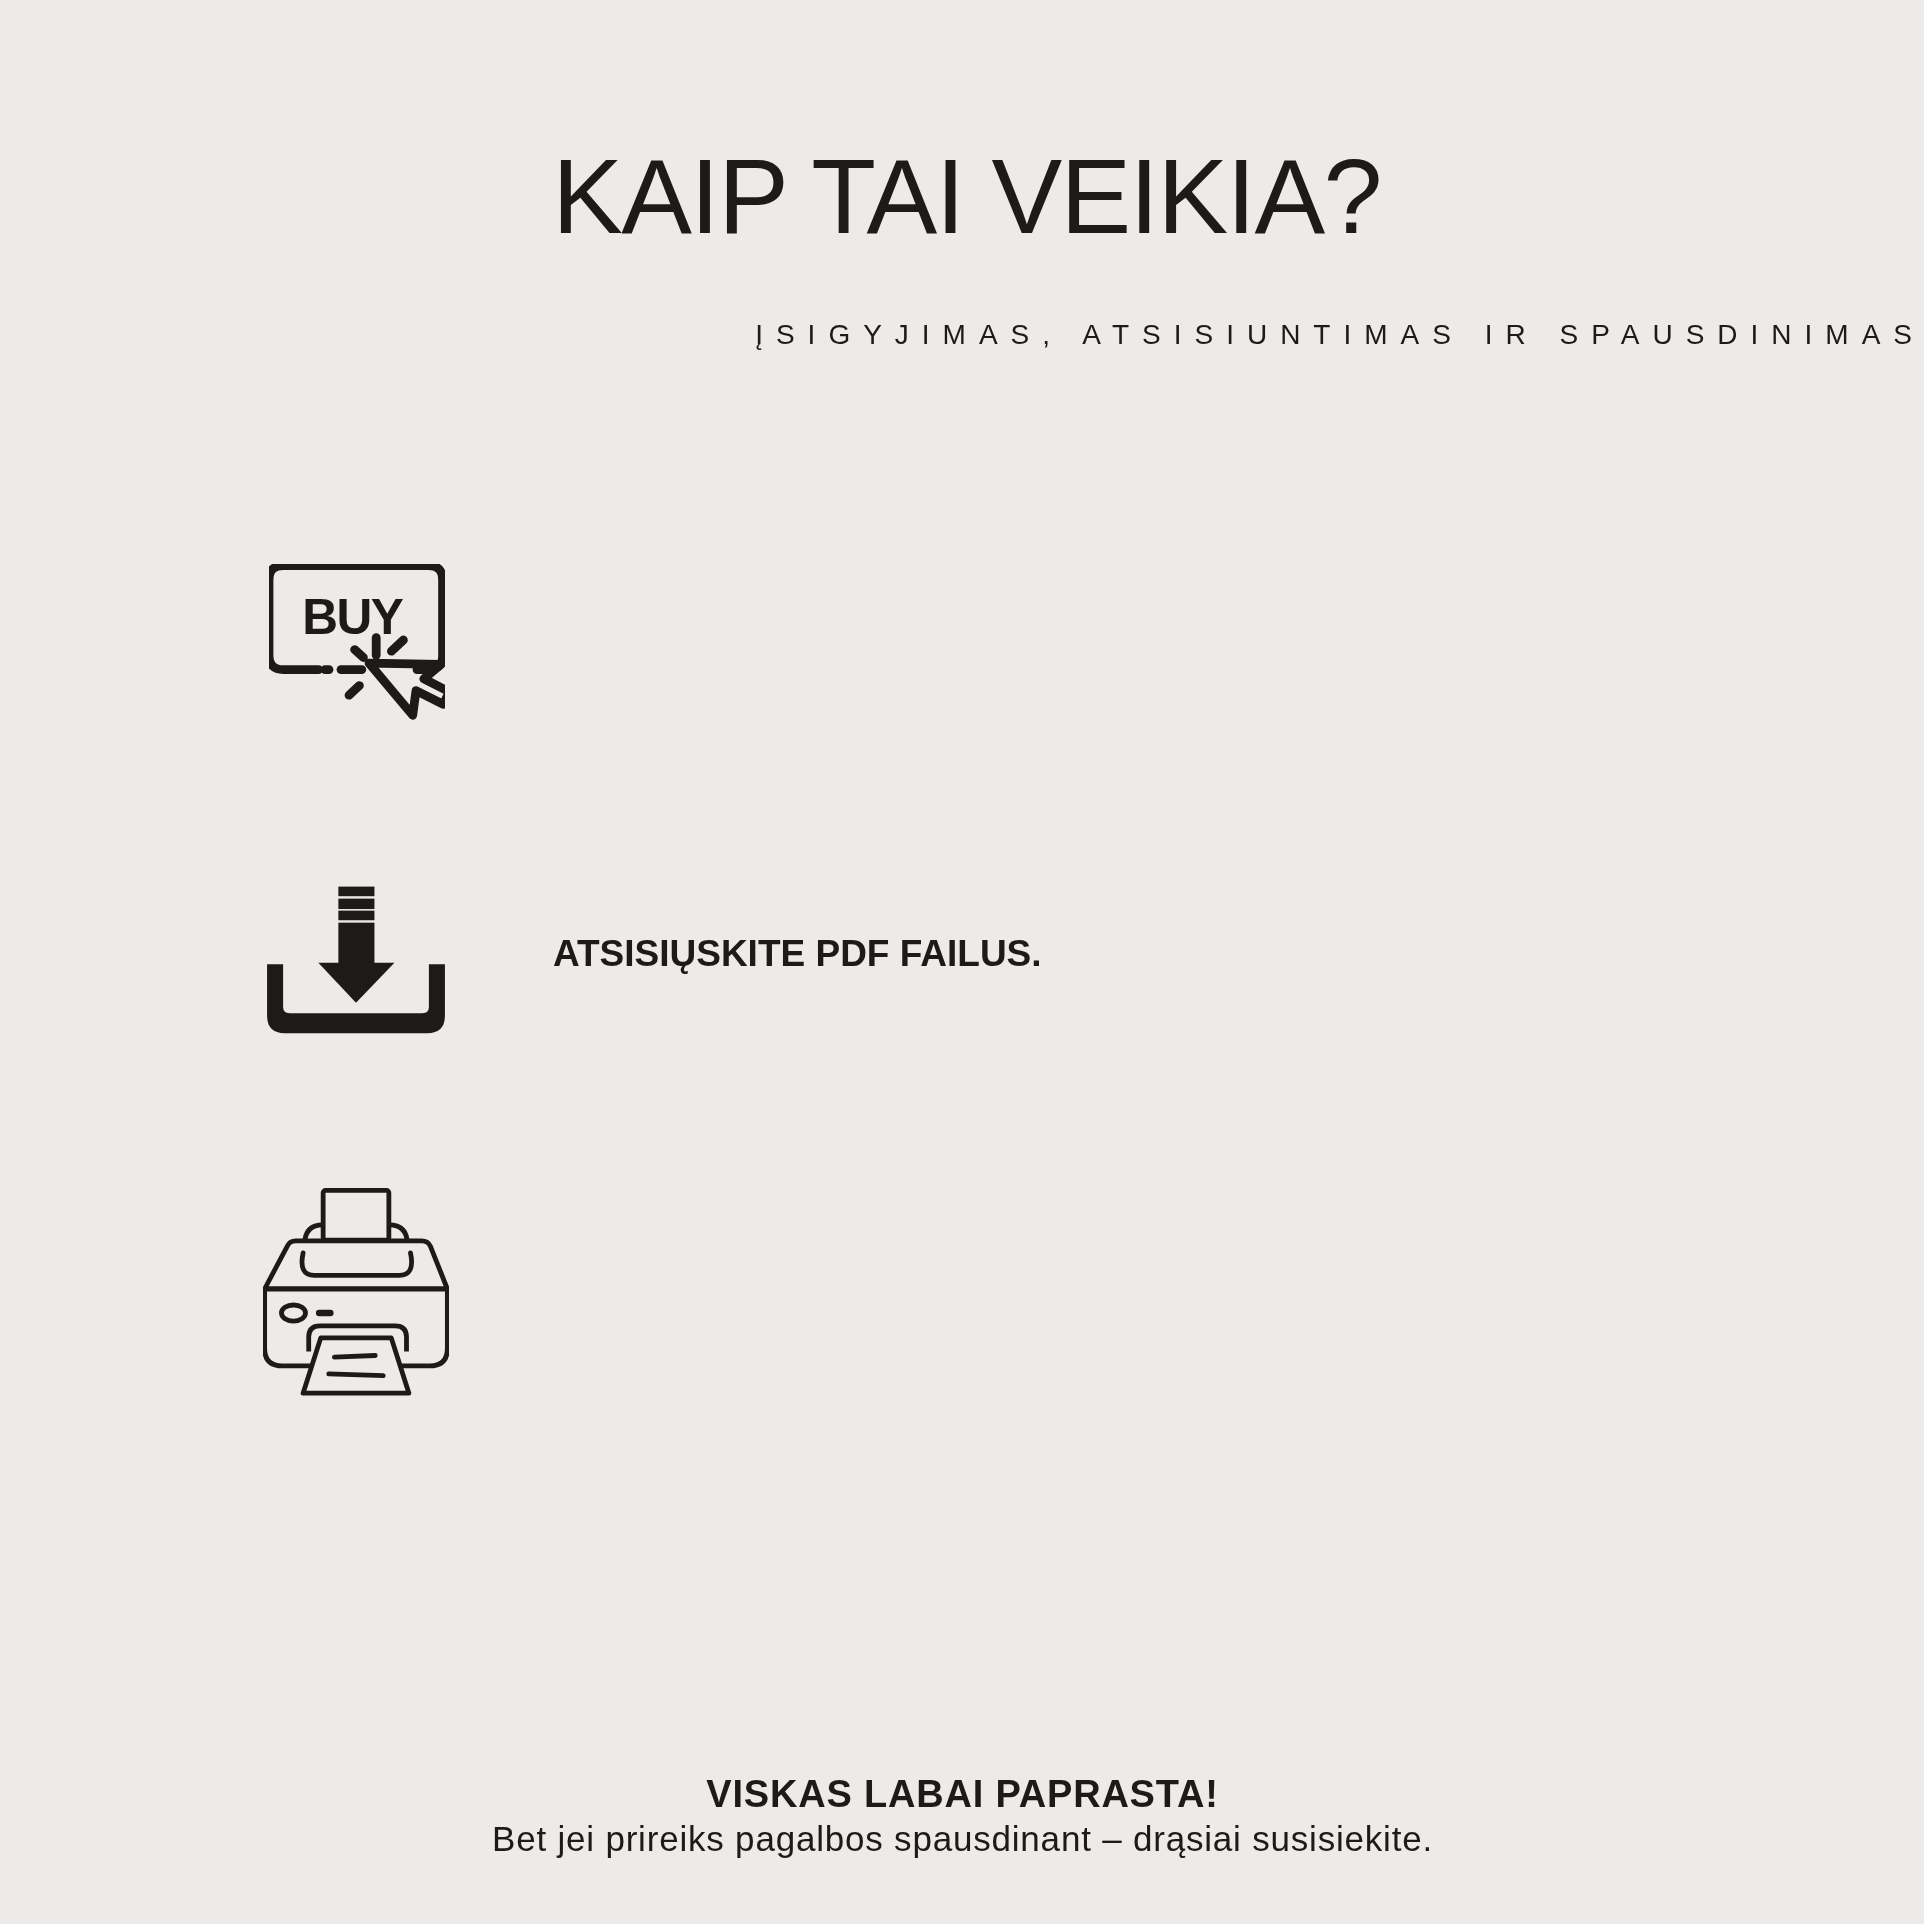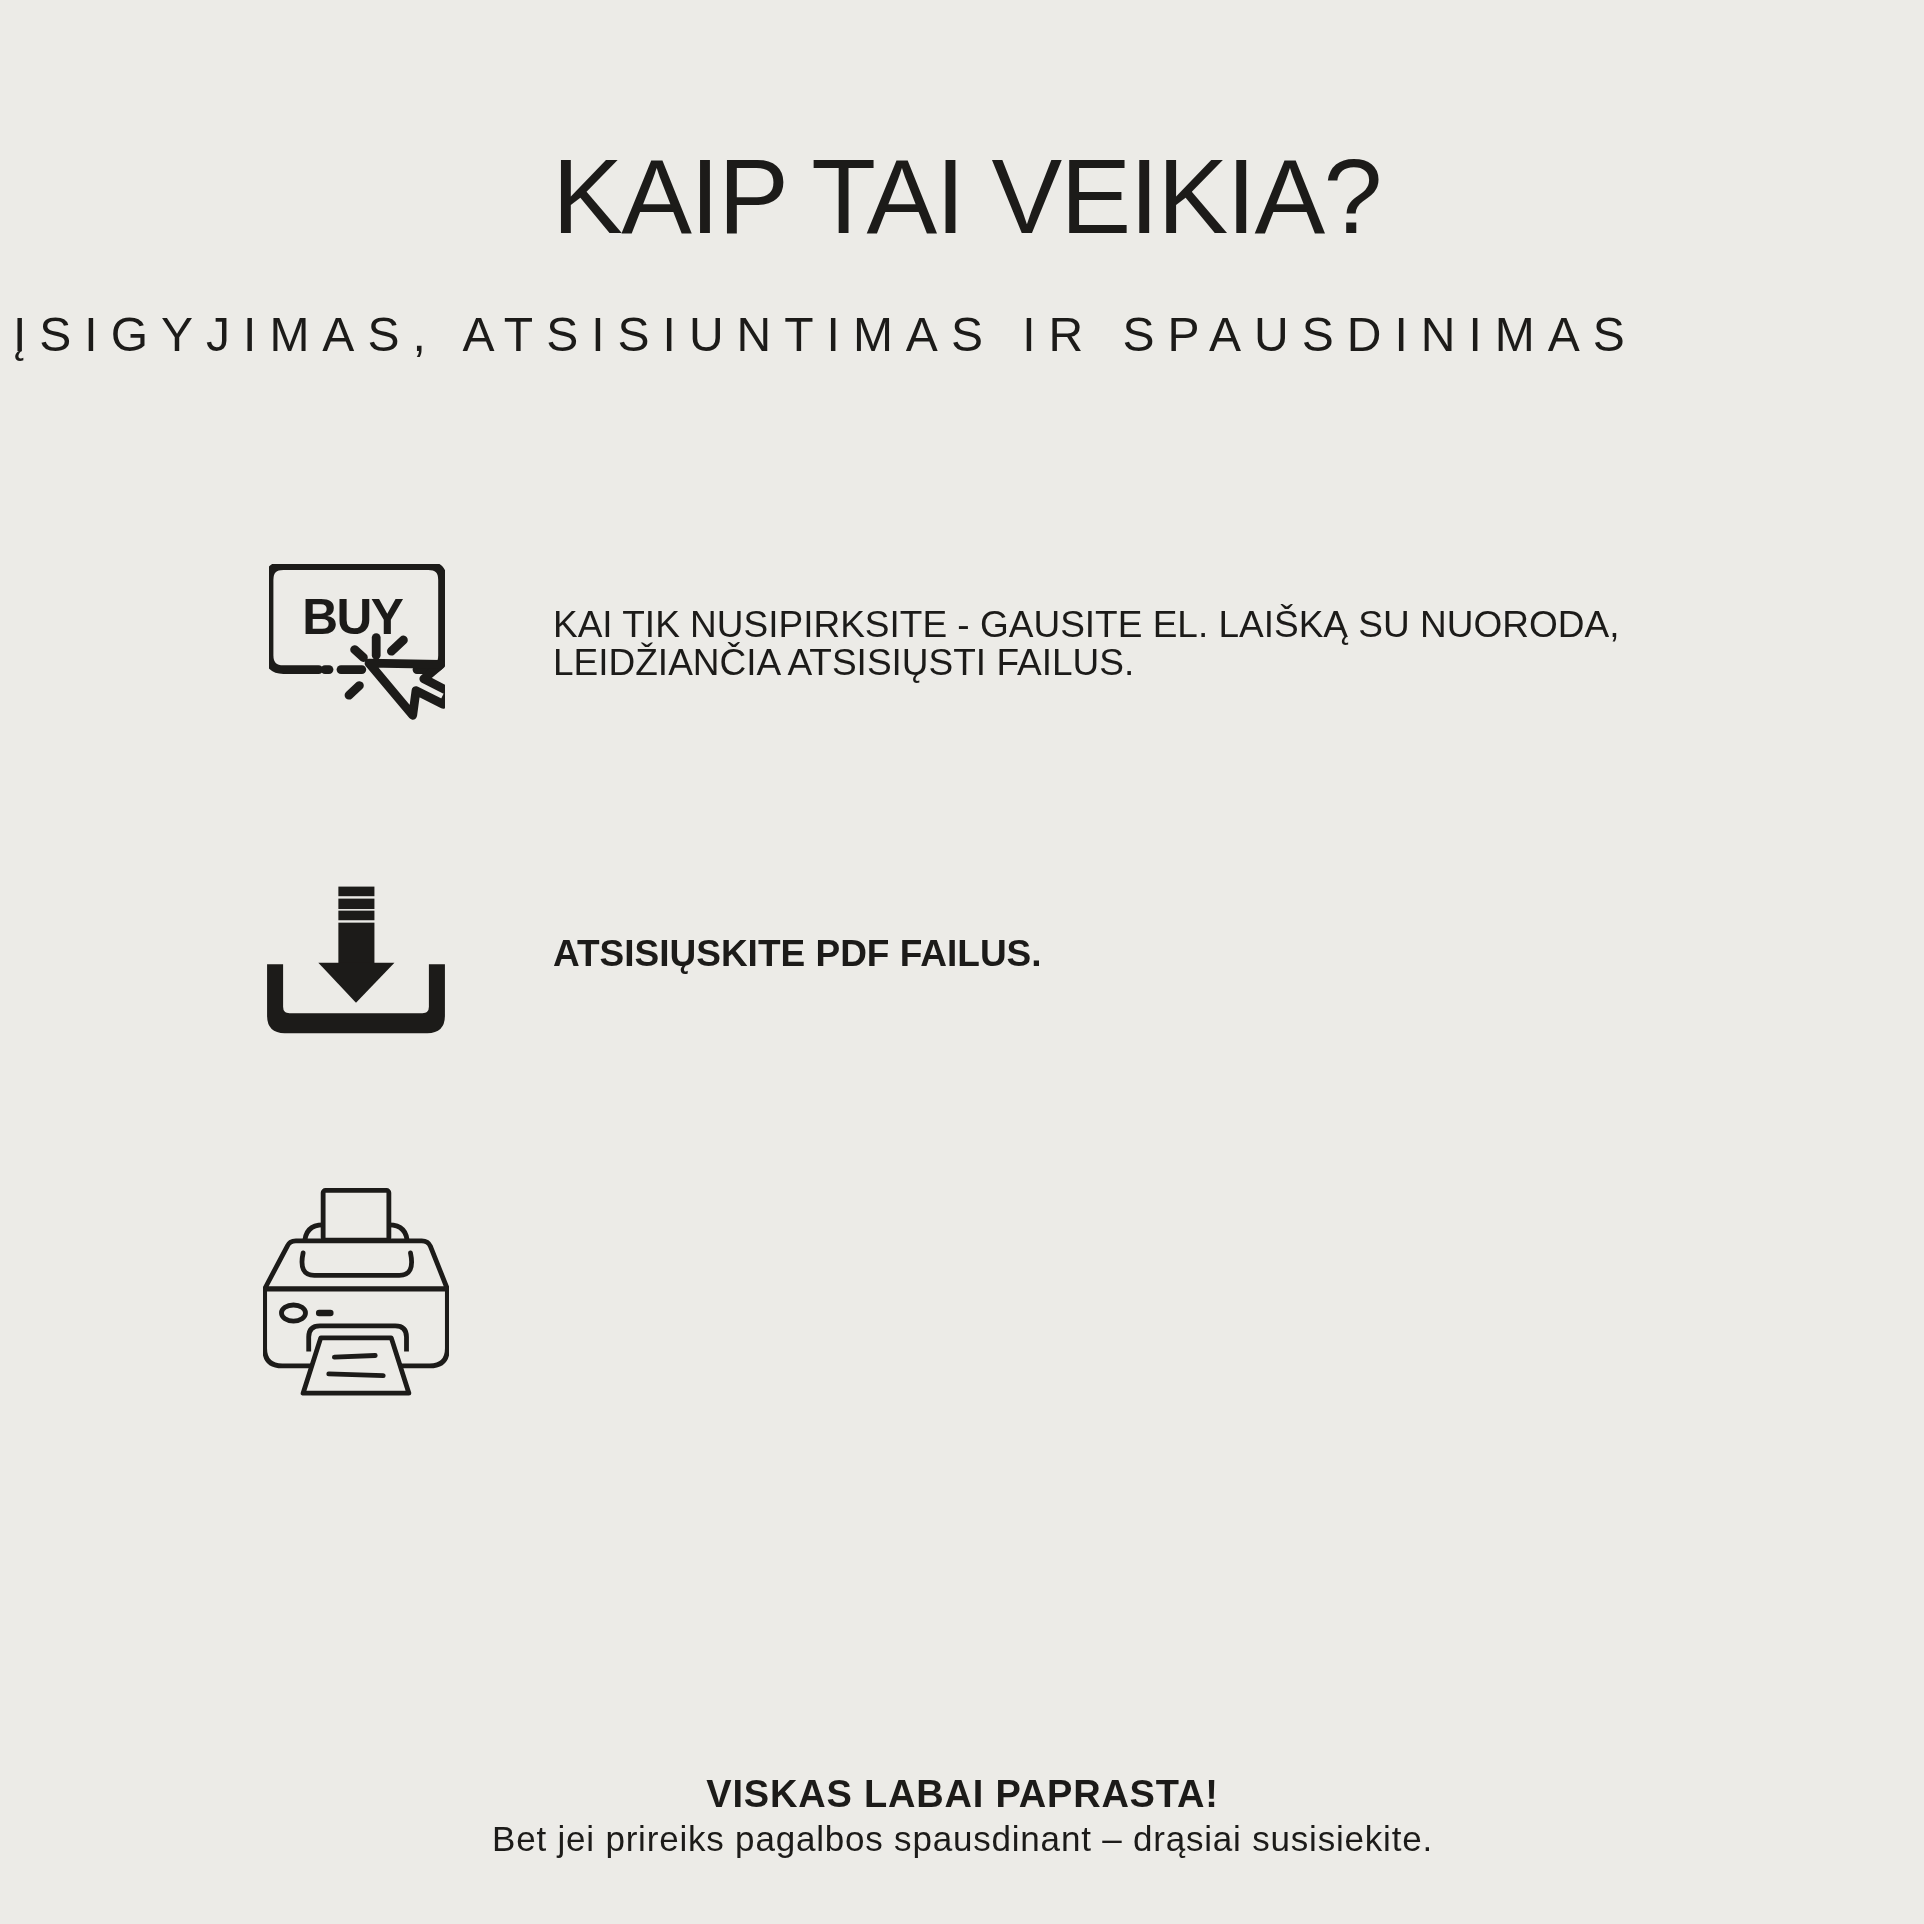--- a/index.html
+++ b/index.html
@@ -12,22 +12,22 @@
     overflow:hidden;
   }
   .title{
     position:absolute;top:140px;left:4px;width:100%;
     text-align:center;
     font-size:106px;line-height:112px;font-weight:400;
     letter-spacing:-1.6px;white-space:nowrap;
   }
   .subtitle{
     position:absolute;top:315px;left:0;width:100%;
-    text-align:left;
-    font-size:48px;line-height:39px;font-weight:400;
+    text-align:right;
+    font-size:28px;line-height:39px;font-weight:400;
     letter-spacing:13px;text-indent:13px;white-space:nowrap;
   }
   .step-icon{position:absolute;}
   .icon-buy{left:269px;top:564px;}
   .icon-download{left:267px;top:885px;}
   .icon-printer{left:263px;top:1188px;}
   .step-text{
     position:absolute;left:553px;
     font-size:37px;line-height:38px;font-weight:400;
     letter-spacing:0px;white-space:nowrap;
@@ -65,24 +65,20 @@
 
     <path d="M134,92 L134,114" stroke="#1C1B19" stroke-width="11" stroke-linecap="round"></path>
     <path d="M153,109 L168,95" stroke="#1C1B19" stroke-width="11" stroke-linecap="round"></path>
     <path d="M118,117 L107,107" stroke="#1C1B19" stroke-width="11" stroke-linecap="round"></path>
     <path d="M113,152 L100,164" stroke="#1C1B19" stroke-width="11" stroke-linecap="round"></path>
 
     <g transform="translate(125,124) rotate(-40)">
       <path d="M0,0 L0,85 L23,64 L38,99 L54,92 L40,59 L68,59 Z" stroke="#1C1B19" stroke-width="11" stroke-linejoin="round" fill="none"></path>
     </g>
   </svg>
-  <div class="step-text step-text-1">
-    <div>KAI TIK NUSIPIRKSITE - GAUSITE EL. LAIŠKĄ SU NUORODA,</div>
-    <div>LEIDŽIANČIA ATSISIŲSTI FAILUS.</div>
-  </div>
 
   <svg class="step-icon icon-download" width="178" height="149" viewBox="0 0 222 186" fill="none">
     <rect x="89" y="2" width="45" height="12" fill="#1C1B19"></rect>
     <rect x="89" y="17" width="45" height="13" fill="#1C1B19"></rect>
     <rect x="89" y="32" width="45" height="12" fill="#1C1B19"></rect>
     <rect x="89" y="47" width="45" height="55" fill="#1C1B19"></rect>
     <polygon points="64,97 159,97 111,147" fill="#1C1B19"></polygon>
     <path d="M0,99 H20 V152 Q20,160 28,160 H194 Q202,160 202,152 V99 H222 V163 Q222,185 200,185 H22 Q0,185 0,163 Z" fill="#1C1B19"></path>
   </svg>
   <div class="step-text step-text-2">

